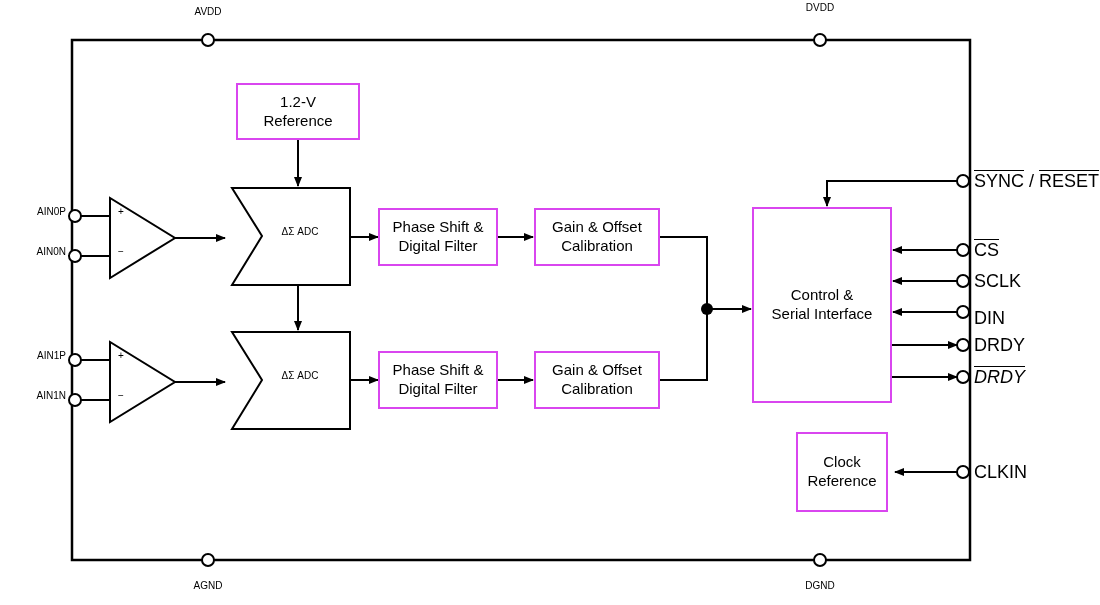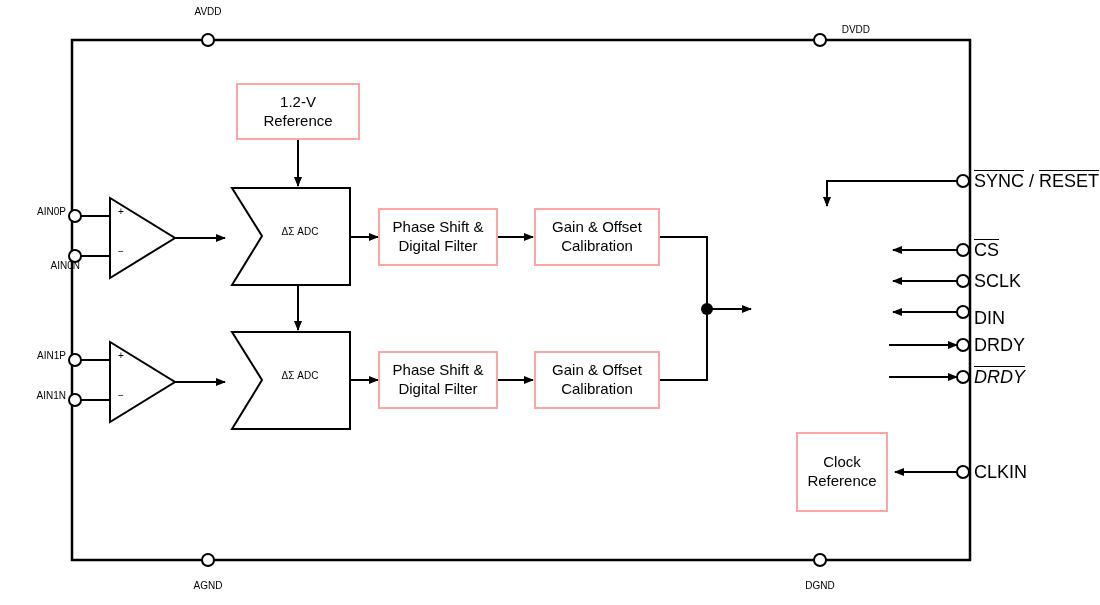--- a/index.html
+++ b/index.html
@@ -20,21 +20,21 @@
   svg.wires {
     position: absolute;
     left: 0;
     top: 0;
     width: 1100px;
     height: 605px;
   }
   .blk {
     position: absolute;
     box-sizing: border-box;
-    border: 2px solid #fca5a5;
+    border: 2px solid #d946ef;
     background: #ffffff;
     display: flex;
     align-items: center;
     justify-content: center;
     text-align: center;
     font-size: 15px;
     line-height: 1.25;
     color: #000000;
   }
   .lbl {
@@ -174,45 +174,51 @@
     </div>
   </div>
 
   <div class="blk" style="left:534px; top:351px; width:126px; height:58px;">
     <div>
       <span>Gain &amp; Offset</span>
       <span>Calibration</span>
     </div>
   </div>
 
+  <div class="blk" style="left:752px; top:207px; width:140px; height:196px;">
+    <div>
+      <span>Control &amp;</span>
+      <span>Serial Interface</span>
+    </div>
+  </div>
 
   <div class="blk" style="left:796px; top:432px; width:92px; height:80px;">
     <div>
       <span>Clock</span>
       <span>Reference</span>
     </div>
   </div>
 
   <div class="lbl" style="left:158px; top:6px; width:100px; text-align:center;">
     <span>AVDD</span>
   </div>
-  <div class="lbl" style="left:770px; top:24px; width:100px; text-align:right;">
+  <div class="lbl" style="left:770px; top:2px; width:100px; text-align:center;">
     <span>DVDD</span>
   </div>
   <div class="lbl" style="left:158px; top:580px; width:100px; text-align:center;">
     <span>AGND</span>
   </div>
   <div class="lbl" style="left:770px; top:580px; width:100px; text-align:center;">
     <span>DGND</span>
   </div>
 
   <div class="lbl rightalign" style="left:0px; top:206px; width:66px;">
     <span>AIN0P</span>
   </div>
-  <div class="lbl rightalign" style="left:0px; top:260px; width:66px;margin-left:14px;">
+  <div class="lbl rightalign" style="left:0px; top:246px; width:66px;">
     <span>AIN0N</span>
   </div>
   <div class="lbl rightalign" style="left:0px; top:350px; width:66px;">
     <span>AIN1P</span>
   </div>
   <div class="lbl rightalign" style="left:0px; top:390px; width:66px;">
     <span>AIN1N</span>
   </div>
 
   <div class="lbl" style="left:118px; top:206px;">

